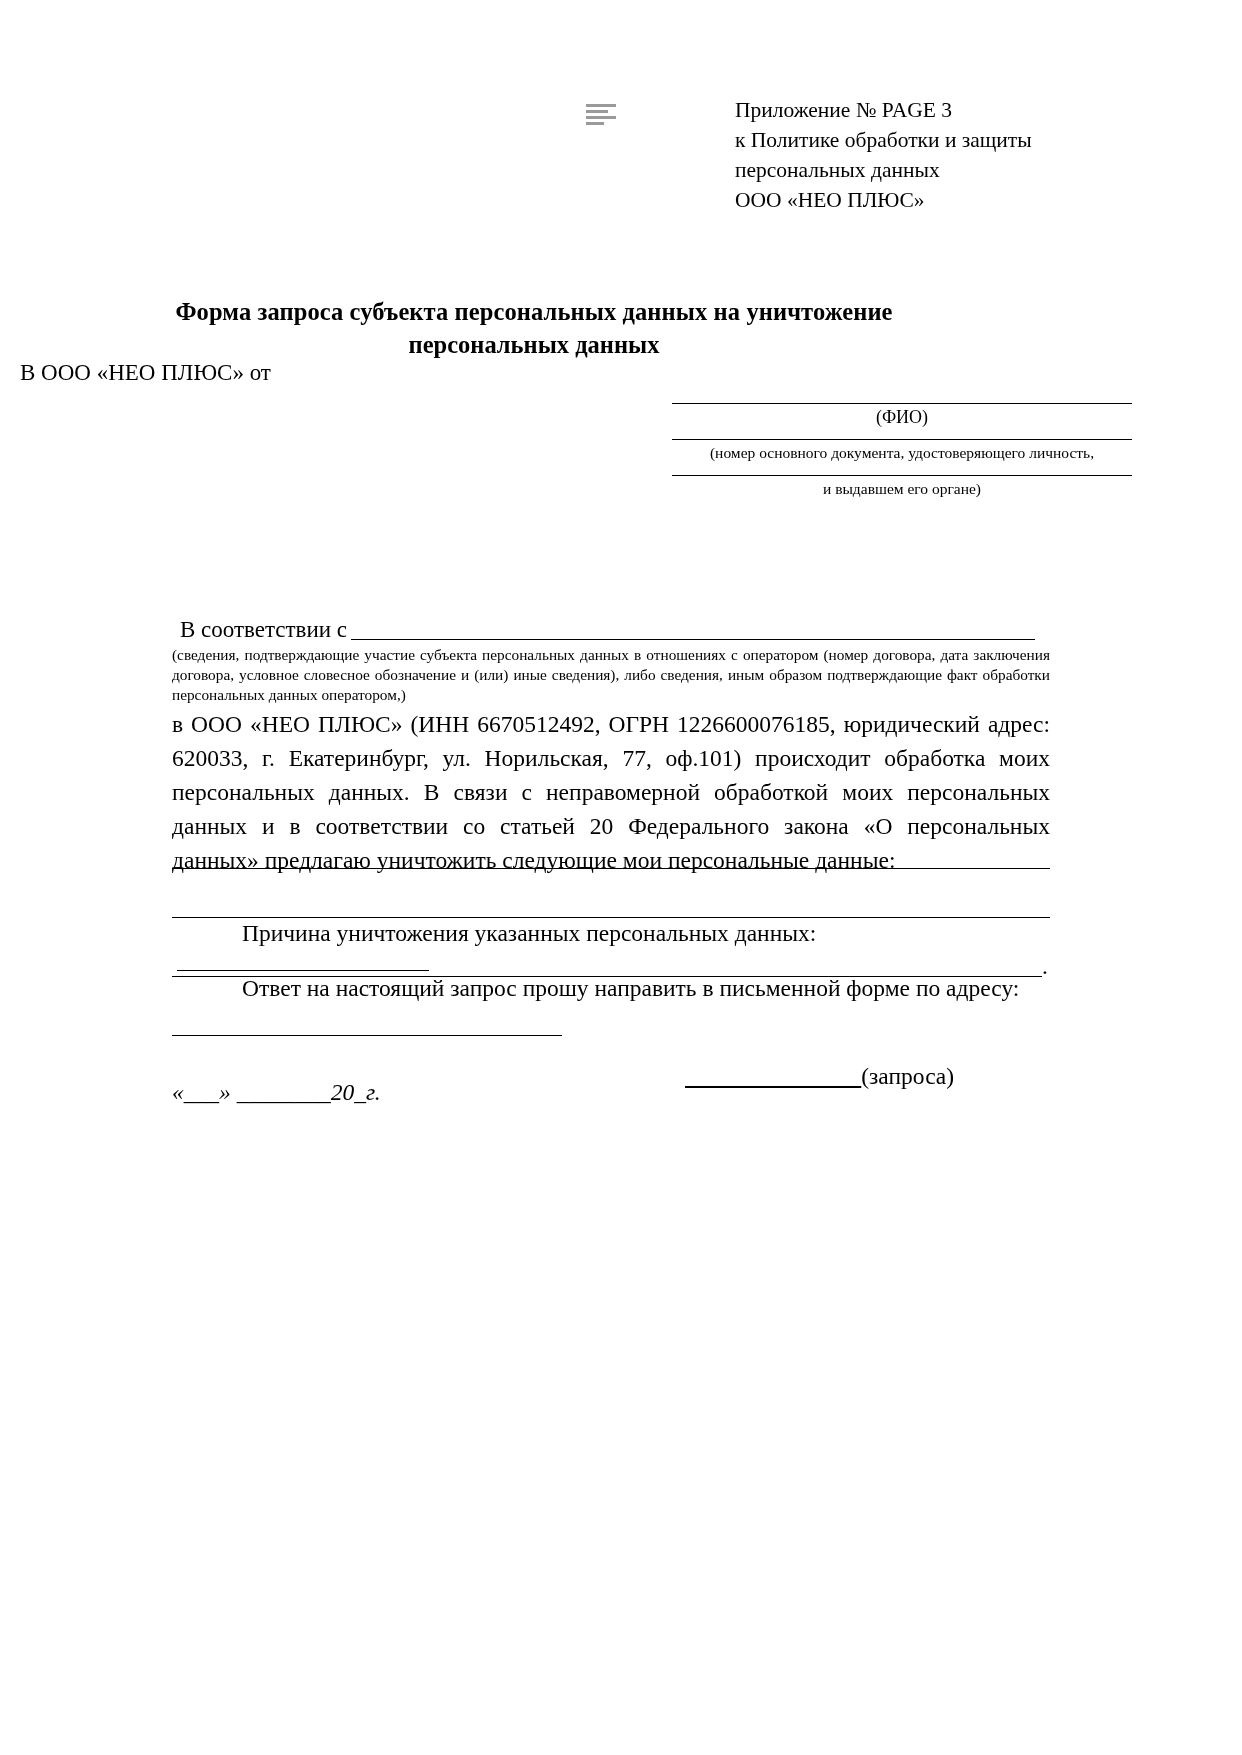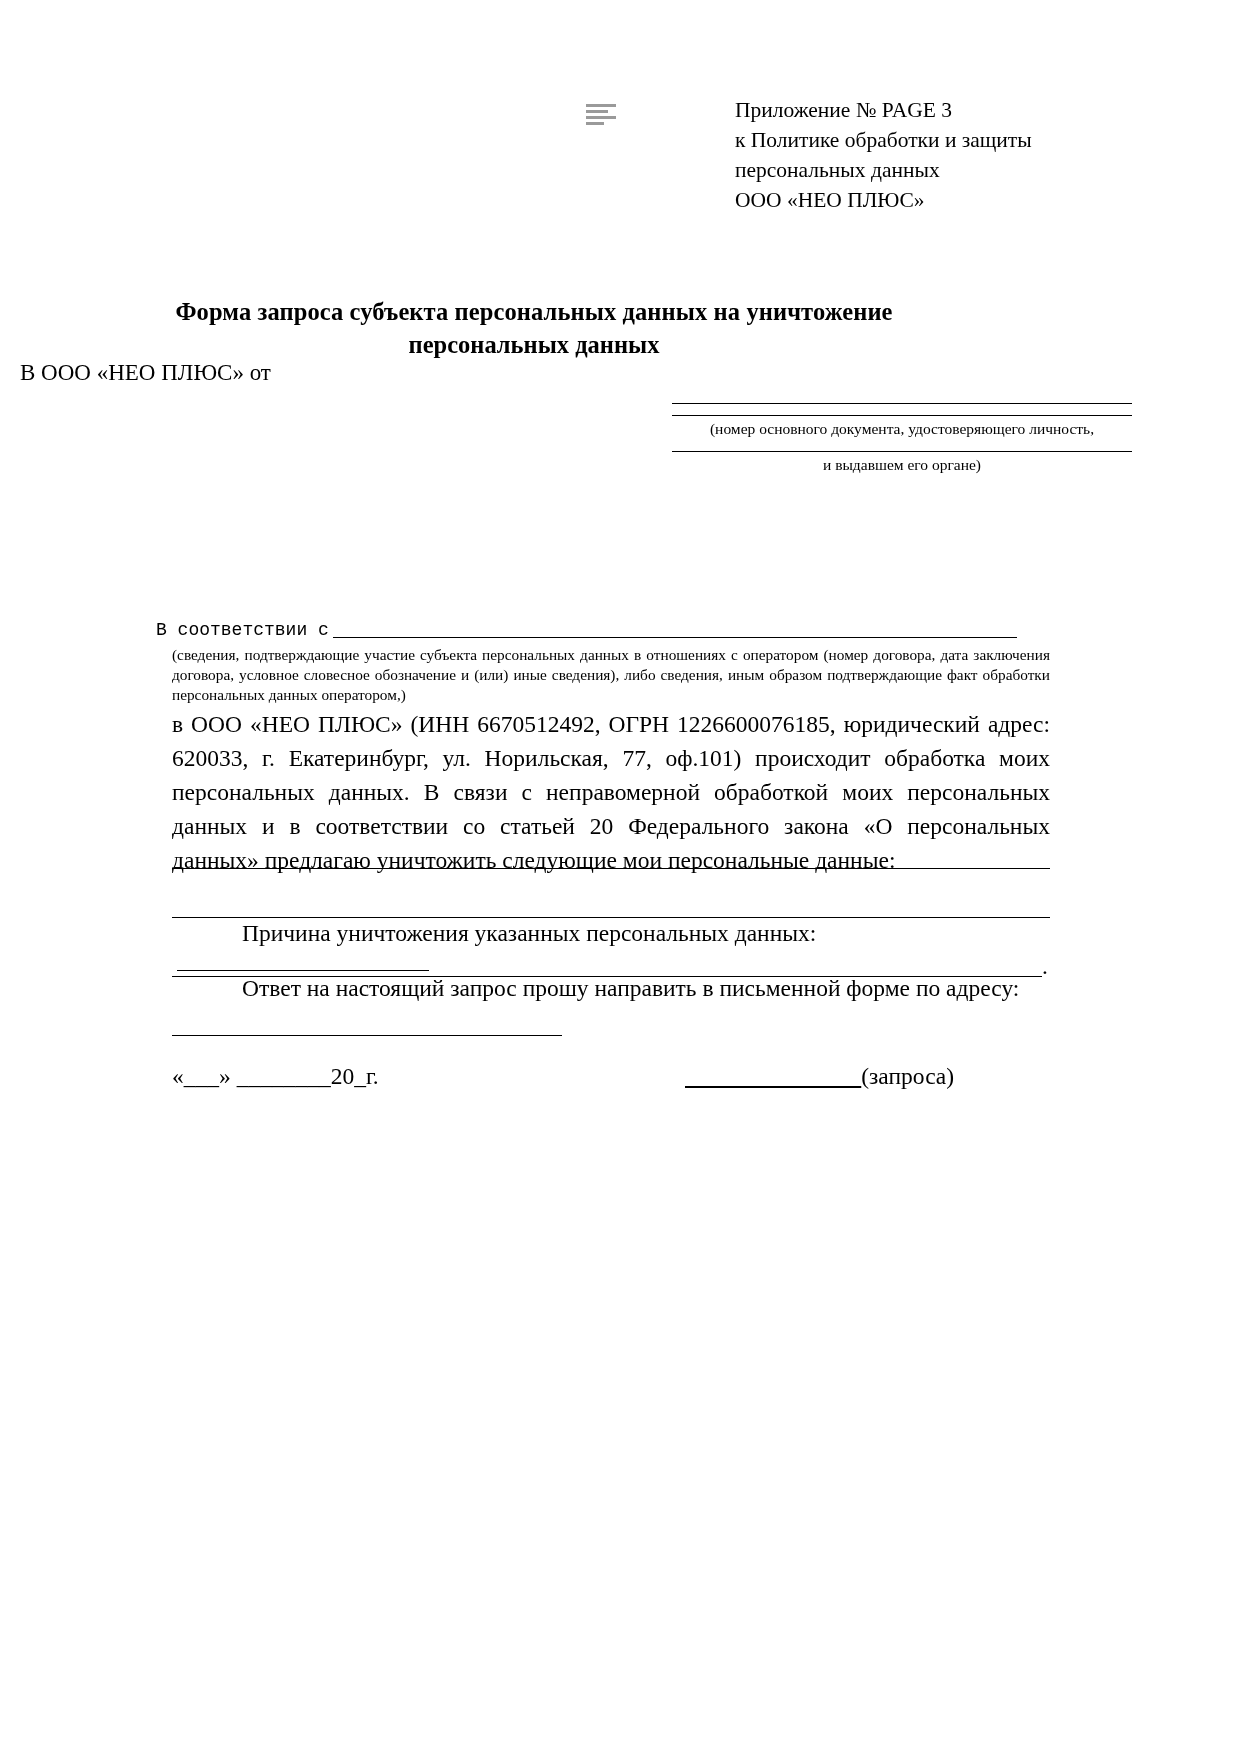--- a/index.html
+++ b/index.html
@@ -99,24 +99,23 @@
     line-height: 22px;
     margin-top: 2px;
     white-space: nowrap;
   }
   .caption.fio { font-size: 18px; }
 
   
   .sootv {
     position: absolute;
     top: 617px;
-    left: 156px;
-    width: 900px;
-    font-size: 18px;
-    font-family: Liberation Mono, monospace;
+    left: 180px;
+    width: 900px;
+    font-size: 23px;
   }
   .sootv .lbl { display: inline-block; }
   .sootv .line {
     display: inline-block;
     border-bottom: 1.4px solid #000;
     width: 684px;
     height: 20px;
     vertical-align: -3px;
     margin-left: 4px;
   }
@@ -209,21 +208,21 @@
     vertical-align: -3px;
   }
 
   .signrow {
     position: absolute;
     top: 1063px;
     left: 172px;
     width: 900px;
     font-size: 23.5px;
   }
-  .signrow .date { position: absolute; left: 0; top: 0; white-space: nowrap; }
+  .signrow .date { position: absolute; left: 0; top: 16px; white-space: nowrap; font-style: italic; }
   .signrow .sign { position: absolute; left: 513px; top: 0; white-space: nowrap; }
   .u { text-decoration: underline; }
 </style>
 </head>
 <body>
 
 <div class="page">
 
   <div class="header-wrap">
     <div class="header-mark">
@@ -243,20 +242,21 @@
   <div class="title">
     <span class="l1">Форма запроса субъекта персональных данных на уничтожение</span>
     <span>персональных данных</span>
   </div>
 
   <div class="addressee-to">В ООО «НЕО ПЛЮС» от</div>
 
   <div class="fields">
     <div class="field-row">
       <div class="rule"></div>
+      <div class="caption fio">(ФИО)</div>
     </div>
     <div class="field-row">
       <div class="rule"></div>
       <div class="caption">(номер основного документа, удостоверяющего личность,</div>
     </div>
     <div class="field-row">
       <div class="rule"></div>
       <div class="caption">и выдавшем его органе)</div>
     </div>
   </div>

